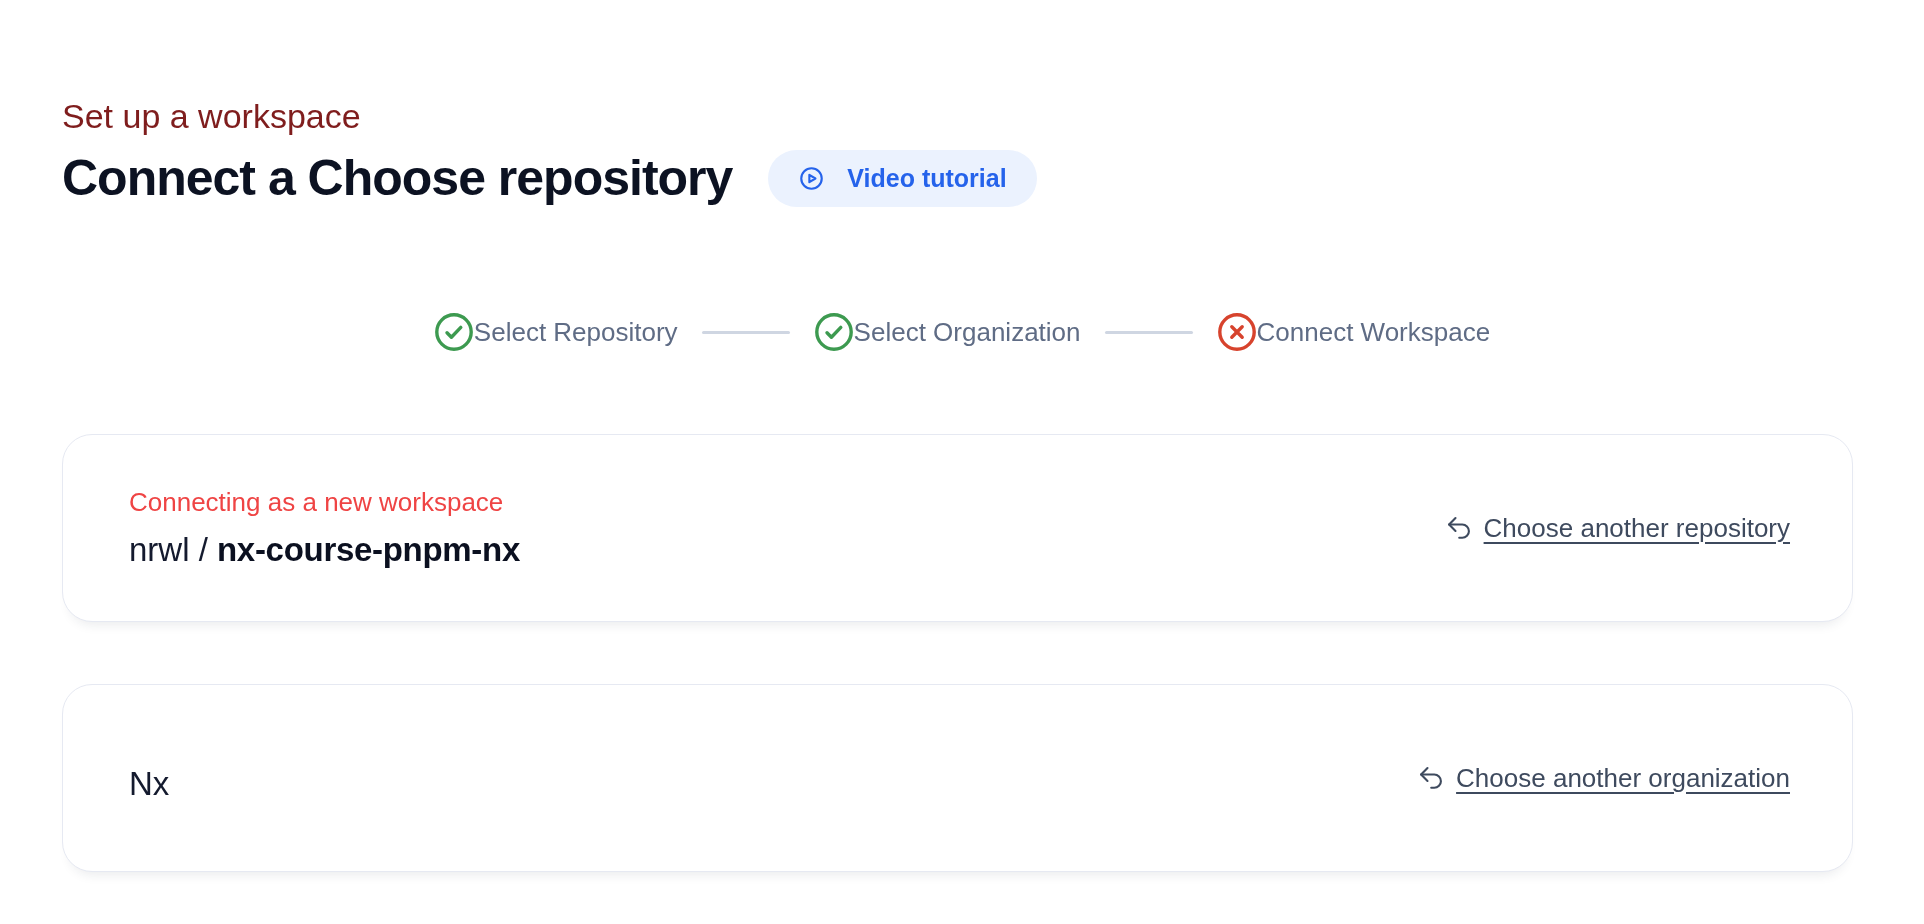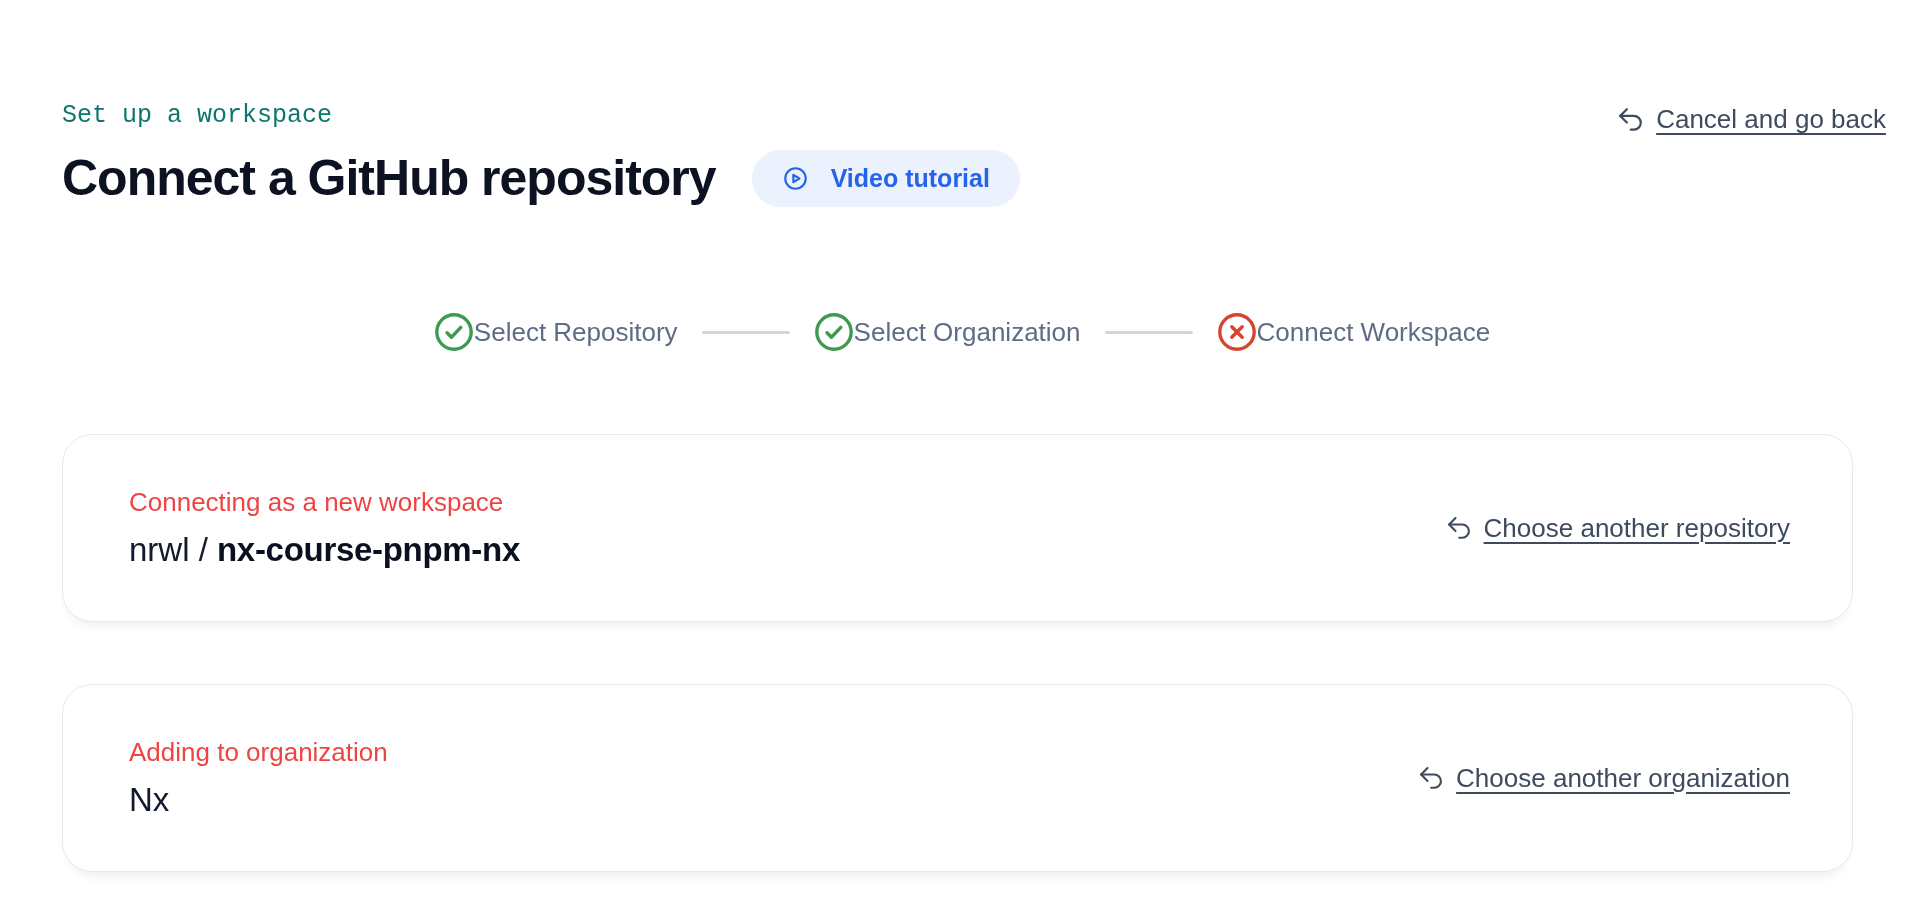--- a/index.html
+++ b/index.html
@@ -11,21 +11,21 @@
     color:#0f172a;
     overflow:hidden;
   }
 
   
   .header {
     display:flex; justify-content:space-between; align-items:flex-start;
     padding:100px 38px 0 62px;
   }
   .eyebrow {
-    font-size:25px; line-height:32px; color:#0f766e;font-family:Liberation Mono, monospace;
+    font-size:34px; line-height:32px; color:#7f1d1d;
   }
   .title-row { display:flex; align-items:center; gap:36px; margin-top:16px; }
   h1.page-title {
     margin:0; font-size:50px; line-height:60px; font-weight:700;
     letter-spacing:-1px; color:#0c1222;
   }
   .video-pill {
     display:inline-flex; align-items:center; gap:22px;
     background:#ebf2fe; color:#2563eb;
     border:none; border-radius:999px;
@@ -71,41 +71,32 @@
   .card-value { margin-top:11px; font-size:33px; line-height:41px; font-weight:500; color:#141a2e; }
   .card-value .strong { font-weight:700; color:#0b1020; letter-spacing:-0.3px;margin-top:36px; }
 </style>
 </head>
 <body>
 
 <div class="header">
   <div class="header-left">
     <div class="eyebrow">Set up a workspace</div>
     <div class="title-row">
-      <h1 class="page-title">Connect a GitHub repository</h1>
+      <h1 class="page-title">Connect a Choose repository</h1>
       <button class="video-pill">
         <span>
           <svg width="27" height="27" viewBox="0 0 24 24" fill="none" stroke="#2563eb" stroke-width="1.9">
             <circle cx="12" cy="12" r="9.1"></circle>
             <path d="M10.1 8.7l5.4 3.3-5.4 3.3z" stroke-linejoin="round"></path>
           </svg>
         </span>
         <span>Video tutorial</span>
       </button>
     </div>
   </div>
-  <a class="link cancel-link">
-    <span>
-      <svg width="29" height="29" viewBox="0 0 24 24" fill="none" stroke="#3e4a5e" stroke-width="1.8" stroke-linecap="round" stroke-linejoin="round">
-        <path d="M9 14.5L3.5 9 9 3.5"></path>
-        <path d="M3.5 9h11.3a5.7 5.7 0 0 1 0 11.4h-2.6"></path>
-      </svg>
-    </span>
-    <span class="link-text">Cancel and go back</span>
-  </a>
 </div>
 
 <div class="stepper">
 
   <div class="step">
     <span class="step-icon">
       <svg width="40" height="40" viewBox="0 0 40 40" fill="none">
         <circle cx="20" cy="20" r="17.2" stroke="#3d9a50" stroke-width="3.4" fill="#ffffff"></circle>
         <path d="M13 20.8l4.4 4.4 9.4-9.8" stroke="#3d9a50" stroke-width="3.4" stroke-linecap="round" stroke-linejoin="round"></path>
       </svg>
@@ -152,21 +143,20 @@
           <path d="M9 14.5L3.5 9 9 3.5"></path>
           <path d="M3.5 9h11.3a5.7 5.7 0 0 1 0 11.4h-2.6"></path>
         </svg>
       </span>
       <span class="link-text">Choose another repository</span>
     </a>
   </div>
 
   <div class="card card-second">
     <div class="card-text">
-      <div class="card-label">Adding to organization</div>
       <div class="card-value"><span>Nx</span><span class="strong"></span></div>
     </div>
     <a class="link">
       <span>
         <svg width="28" height="28" viewBox="0 0 24 24" fill="none" stroke="#3e4a5e" stroke-width="1.8" stroke-linecap="round" stroke-linejoin="round">
           <path d="M9 14.5L3.5 9 9 3.5"></path>
           <path d="M3.5 9h11.3a5.7 5.7 0 0 1 0 11.4h-2.6"></path>
         </svg>
       </span>
       <span class="link-text">Choose another organization</span>

